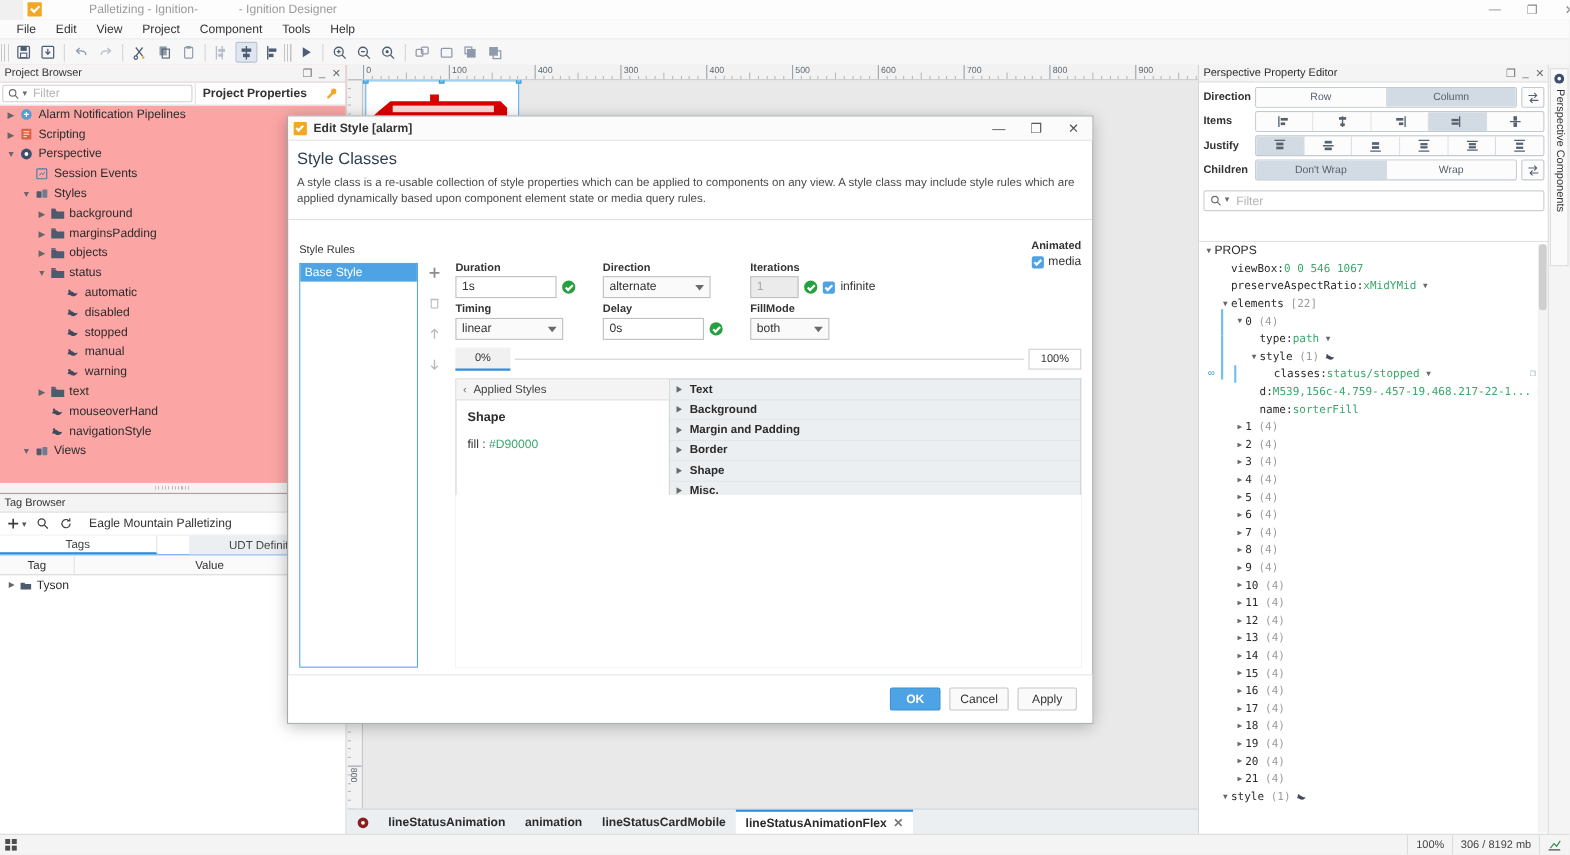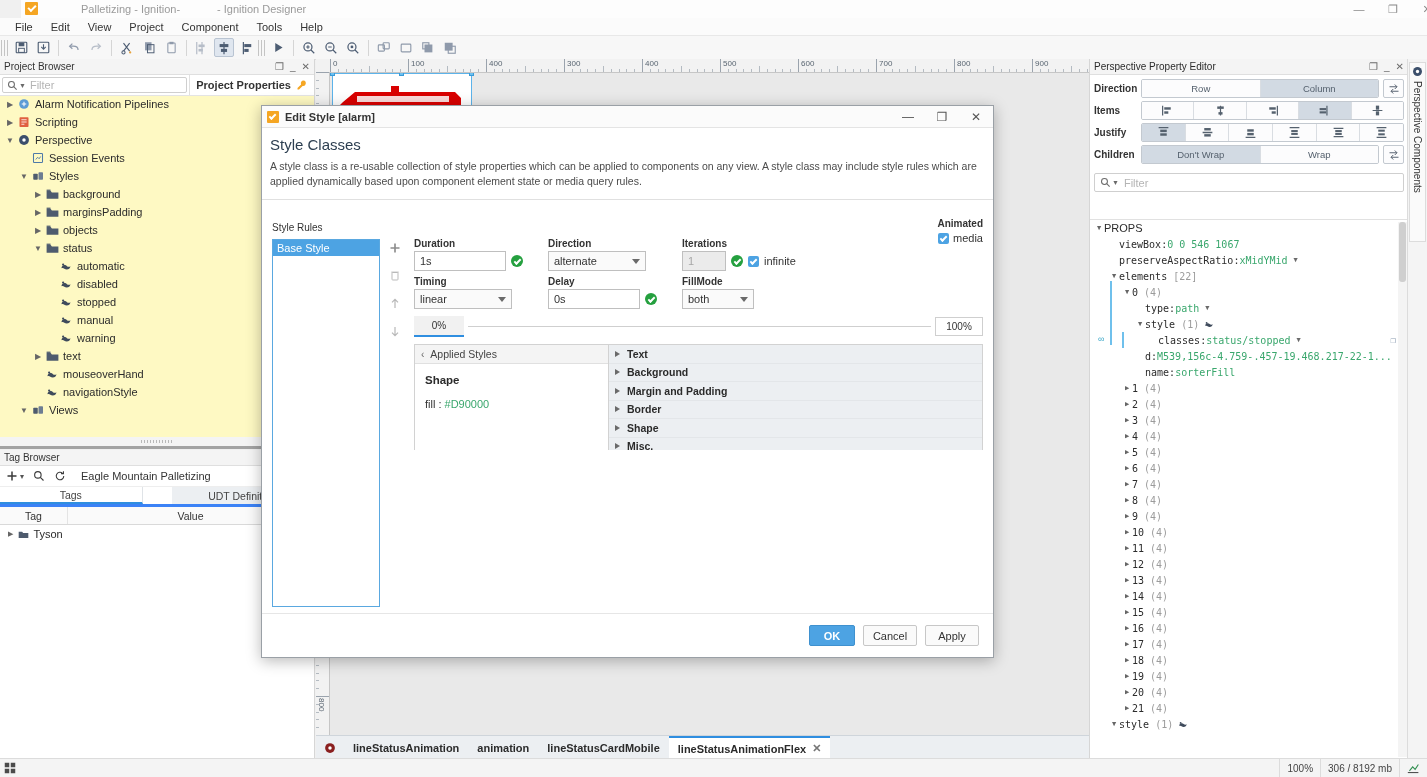--- a/index.html
+++ b/index.html
@@ -31,39 +31,39 @@
   .tbi{width:20px;height:19px;margin:0 1px;display:flex;align-items:center;justify-content:center;color:#5b6a80;}
   .tbi.active{background:#dfe6ef;border:1px solid #b9c4d2;border-radius:2px;box-sizing:border-box;}
   .tbsep{width:1px;height:16px;background:#d5d5d5;margin:0 4px;}
   .tbi svg{display:block;}
 
   
   .leftcol{position:absolute;left:0;top:59px;width:315px;bottom:18px;}
   .panel-hdr{height:15px;background:#f4f4f4;border-bottom:1px solid #dfdfdf;display:flex;align-items:center;
     padding:0 4px;font-size:10px;color:#333;position:relative;}
   .panel-hdr .ctrls{position:absolute;right:4px;top:0;display:flex;gap:6px;align-items:center;height:15px;color:#6c6c6c;font-size:10px;}
-  .pb{position:absolute;left:0;top:0;right:0;height:390px;background:#fef9c3;border-right:1px solid #d6d6d6;border-bottom:3px solid #a3a3a3;box-sizing:border-box;}
+  .pb{position:absolute;left:0;top:0;right:0;height:390px;background:#fca5a5;border-right:1px solid #d6d6d6;border-bottom:1px solid #a3a3a3;box-sizing:border-box;}
   .filterrow{height:20px;display:flex;align-items:stretch;background:#fff;border-bottom:1px solid #e4e4e4;}
   .filterbox{flex:1;margin:2px;border:1px solid #cfcfcf;border-radius:2px;display:flex;align-items:center;padding-left:4px;background:#fff;}
   .filterbox .ph{color:#b4b4b4;font-size:11px;margin-left:4px;}
-  .projprops{display:flex;align-items:center;gap:5px;padding:0 6px;font-weight:bold;font-size:11px;color:#333;border-left:1px solid #e0e0e0;}
+  .projprops{display:flex;align-items:center;gap:17px;padding:0 6px;font-weight:bold;font-size:11px;color:#333;border-left:1px solid #e0e0e0;}
 
   .tree{position:absolute;left:0;top:36px;right:0;bottom:10px;overflow:hidden;font-size:11px;}
   .trow{height:18px;display:flex;align-items:center;white-space:nowrap;}
   .trow.sel{background:#2f8ee0;color:#fff;}
   .tw{width:12px;display:flex;align-items:center;justify-content:center;color:#666;font-size:8px;}
   .tico{width:16px;display:flex;align-items:center;justify-content:center;}
   .tlbl{margin-left:3px;}
   .pb-split{position:absolute;left:0;right:0;bottom:0;height:9px;background:#f4f4f4;display:flex;align-items:center;justify-content:center;}
   .pb-split i{width:32px;height:3px;background:repeating-linear-gradient(to right,#b9b9b9 0 1px,transparent 1px 3px);}
 
   .tagb{position:absolute;left:0;top:391px;right:0;bottom:0;background:#fff;border-right:1px solid #d6d6d6;box-sizing:border-box;}
   .tagtools{height:20px;display:flex;align-items:center;gap:9px;padding:0 6px;border-bottom:1px solid #eee;}
   .tagpath{flex:1;font-size:11px;color:#333;padding-left:6px;}
-  .tagtabs{height:17px;display:flex;border-bottom:3px solid #3b82f6;gap:29px;}
+  .tagtabs{height:17px;display:flex;border-bottom:1px solid #3b82f6;gap:29px;}
   .tagtab{flex:1;display:flex;align-items:center;justify-content:center;font-size:10.5px;background:#eceff2;color:#444;border-right:1px solid #dfe3e7;box-sizing:border-box;}
   .tagtab.active{background:#fff;border-bottom:2px solid #2f8ee0;}
   .taghdr{height:17px;display:flex;border-bottom:1px solid #d9d9d9;background:#fafafa;}
   .taghc{display:flex;align-items:center;justify-content:center;font-size:10.5px;color:#333;border-right:1px solid #e4e4e4;box-sizing:border-box;}
   .tagrow{height:18px;display:flex;align-items:center;font-size:11px;padding-left:8px;}
 
   
   .center{position:absolute;left:316px;top:59px;right:338px;bottom:18px;background:#e9e9e9;}
   .ruler-h{position:absolute;left:0;top:0;right:0;height:13px;background:#f2f2f2;border-bottom:1px solid #c6c6c6;overflow:hidden;}
   .ruler-v{position:absolute;left:0;top:13px;bottom:23px;width:13px;background:#f2f2f2;border-right:1px solid #c6c6c6;overflow:hidden;}

